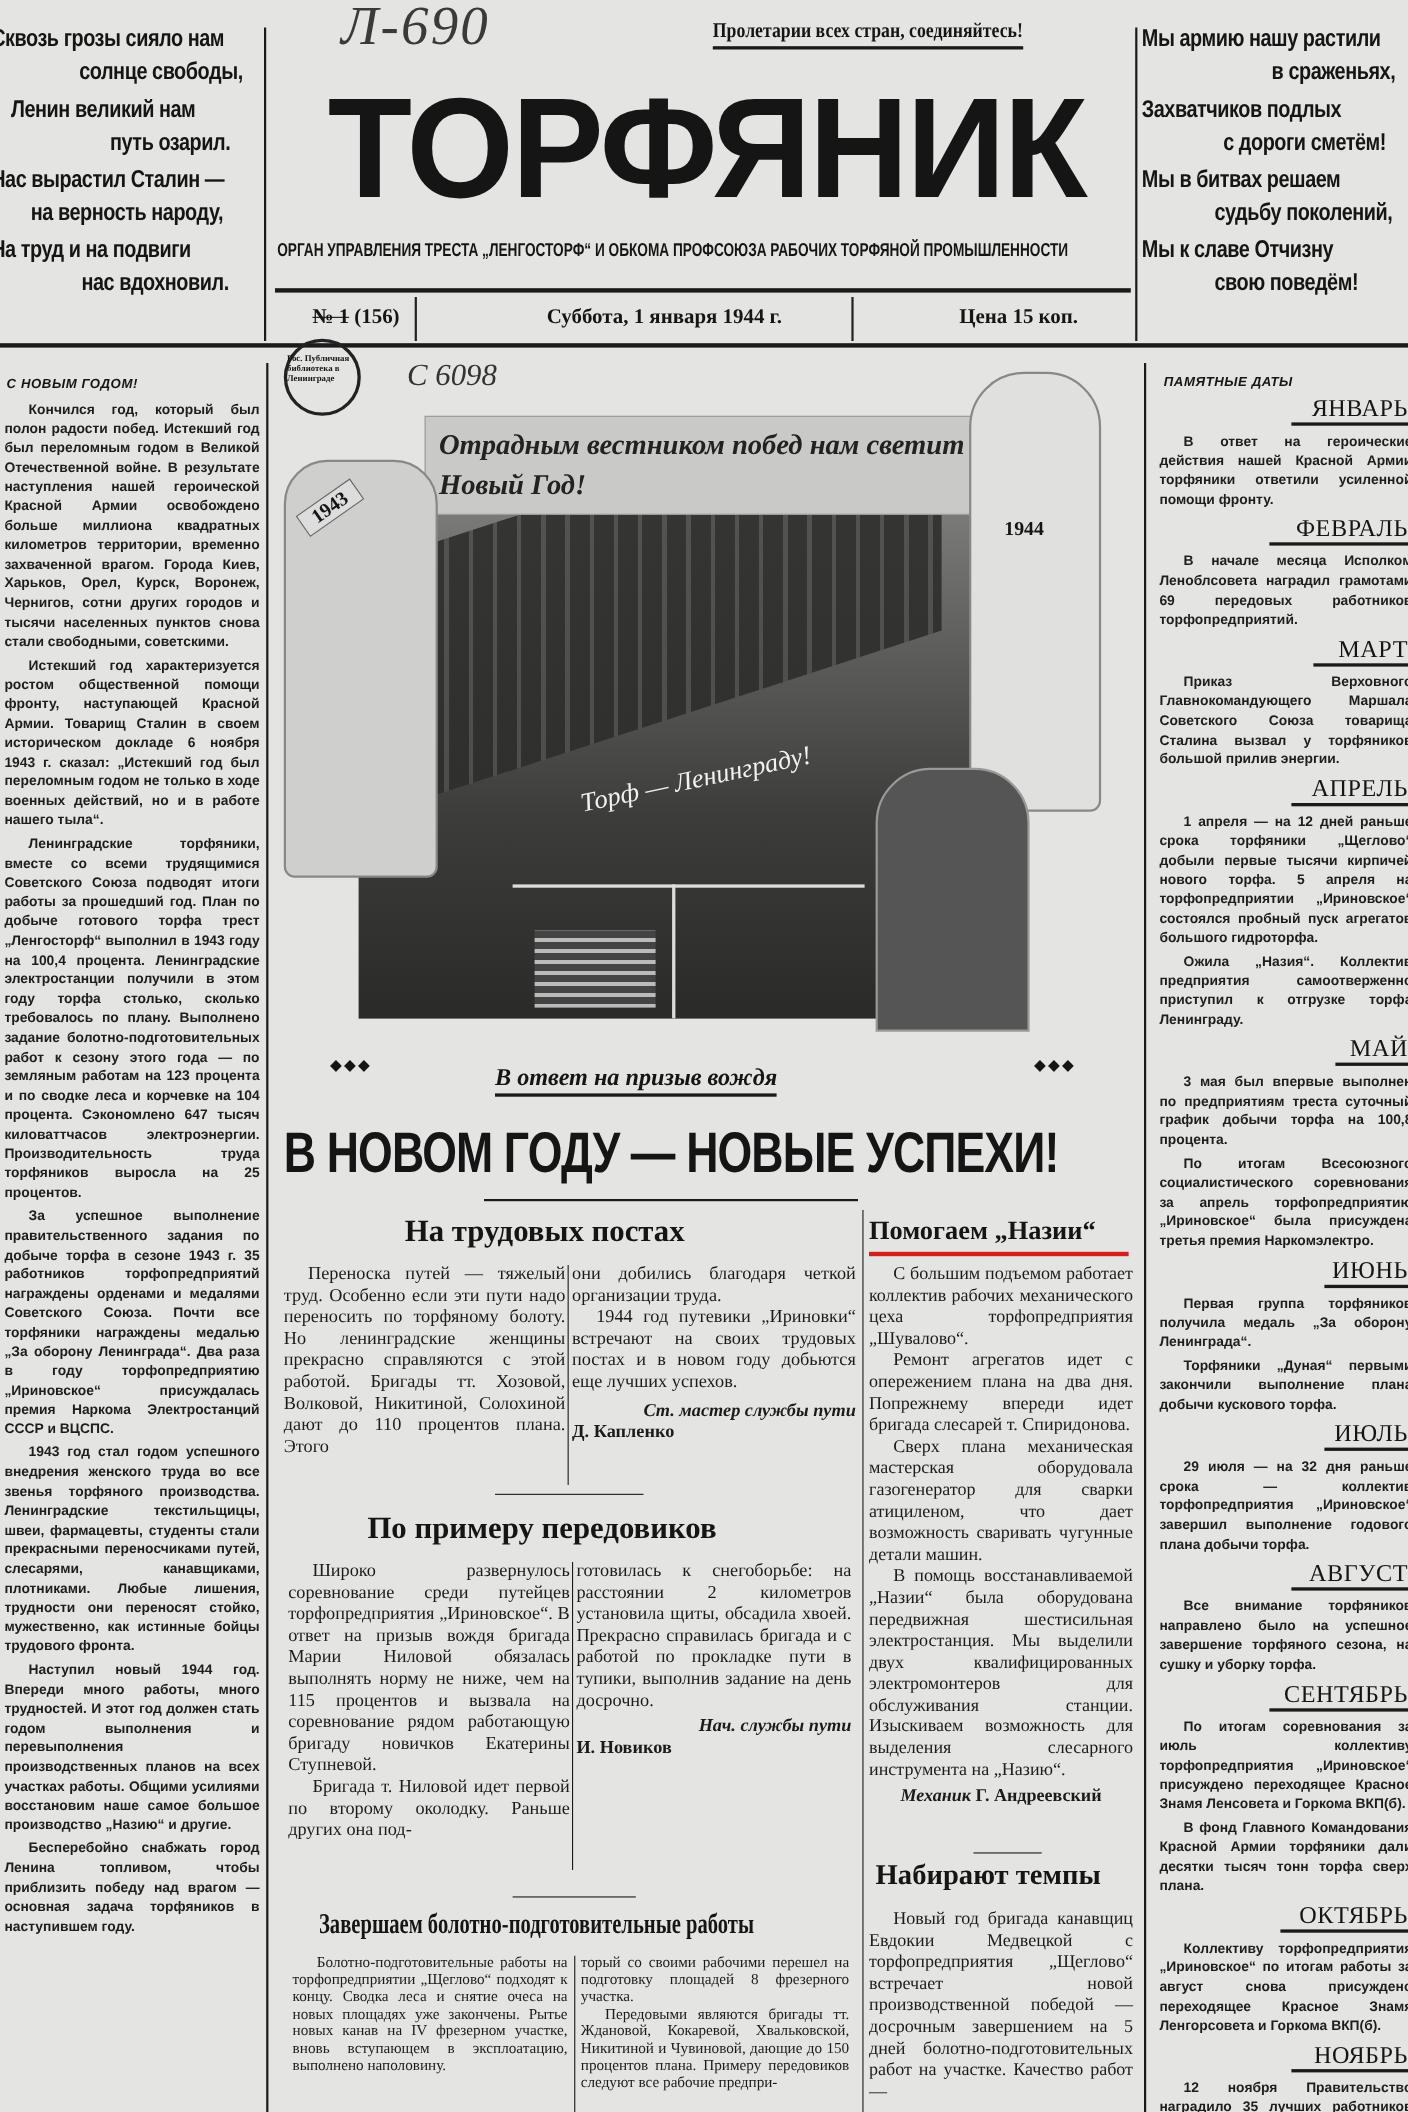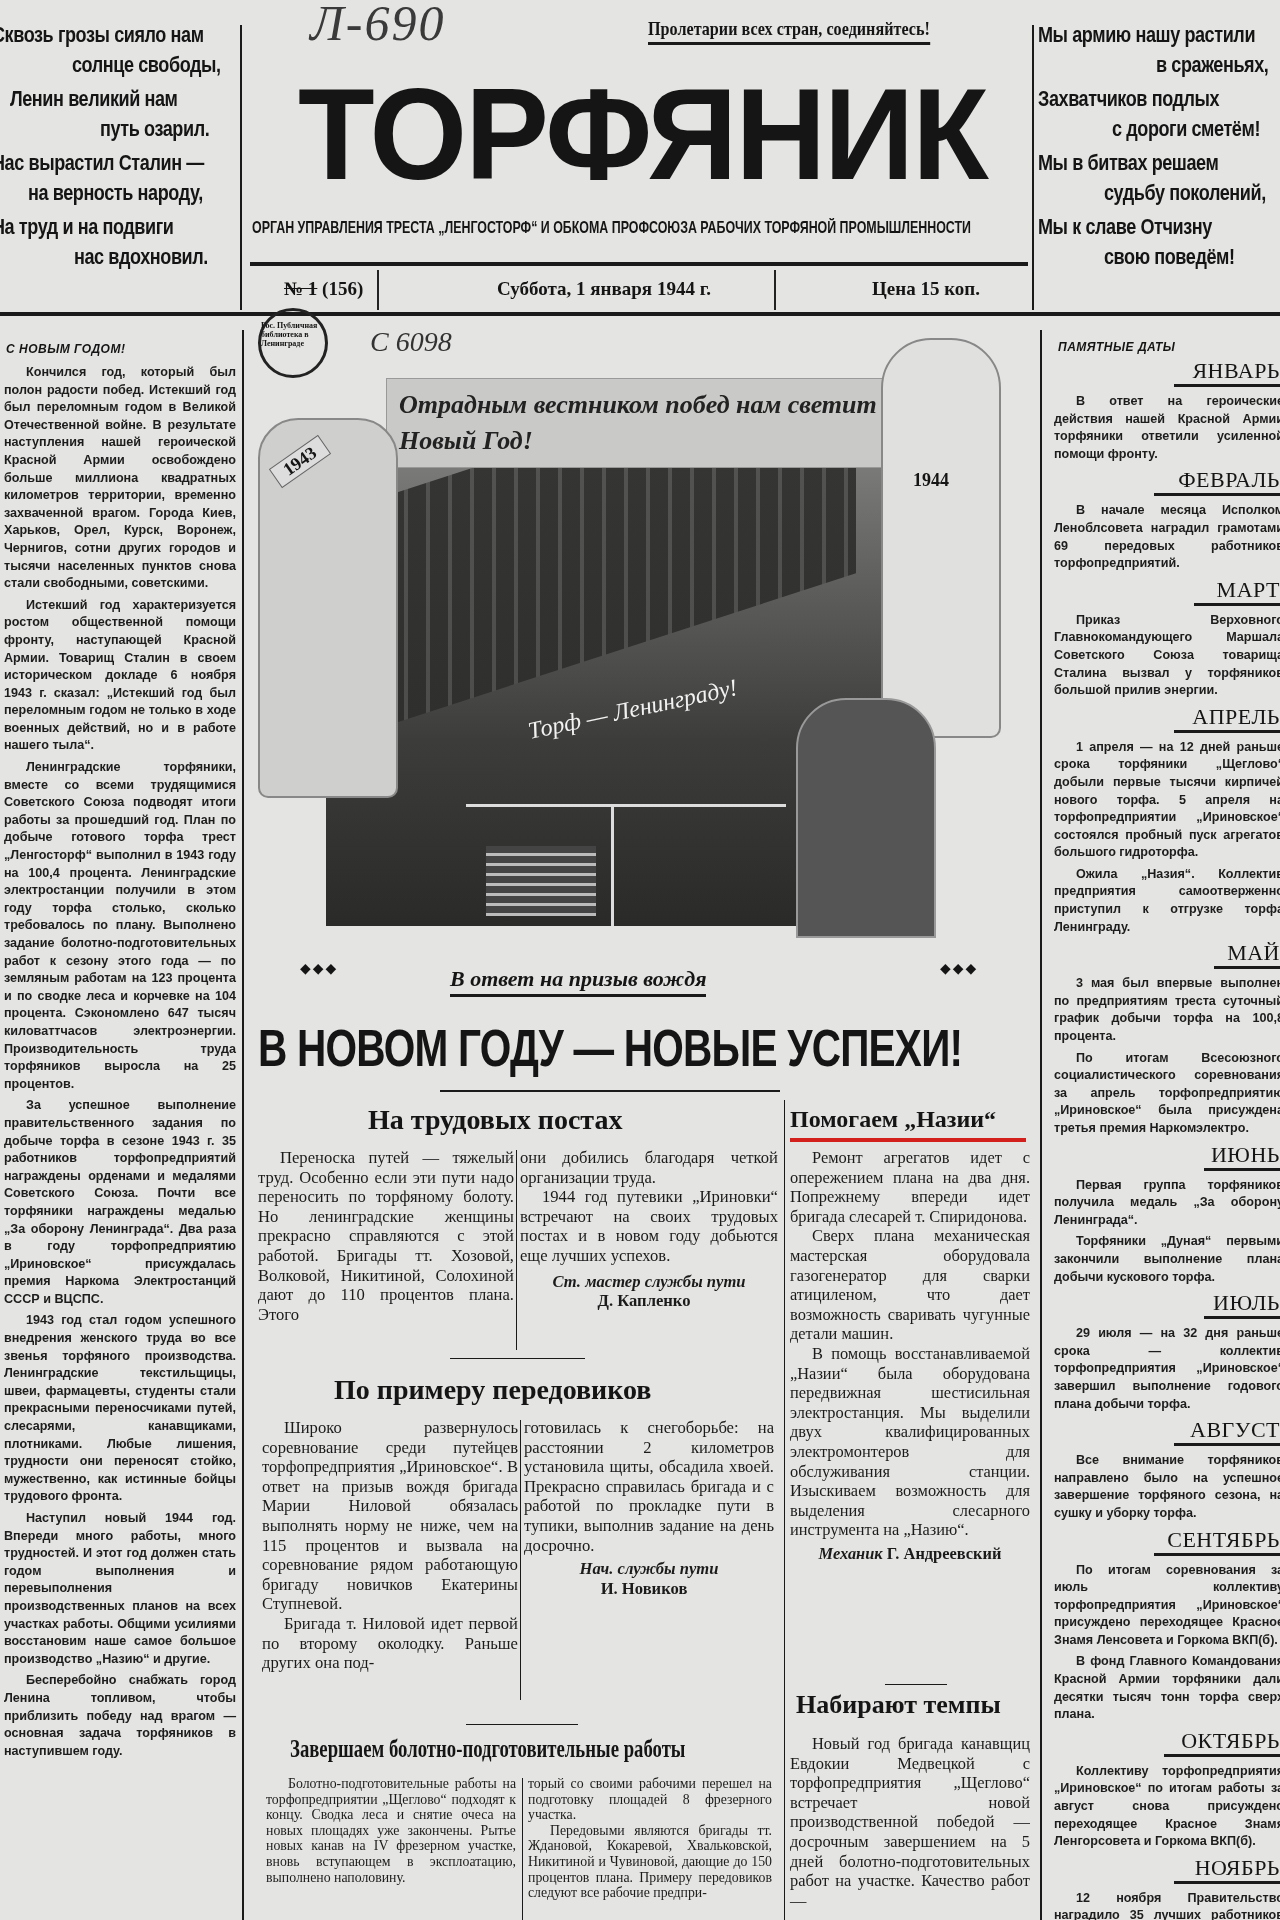--- a/index.html
+++ b/index.html
@@ -54,22 +54,22 @@
   .figure-worker { position: absolute; left: 510px; top: 320px; width: 140px; height: 240px; background: #555; border-radius: 50px 50px 0 0; border: 2px solid #999; }
 
   
   .diamonds { font-size: 14px; letter-spacing: 2px; }
   .rubric { left: 450px; top: 966px; font-family: "Liberation Serif", serif; font-style: italic; font-weight: bold; font-size: 22px; white-space: nowrap; border-bottom: 3px solid #1a1a1a; padding-bottom: 2px; }
   .headline { left: 258px; top: 1018px; font-family: "Liberation Sans", sans-serif; font-weight: bold; font-size: 52px; white-space: nowrap; transform: scaleX(0.78); transform-origin: left top; letter-spacing: -1px; }
 
   .art-title { font-family: "Liberation Serif", serif; font-weight: bold; font-size: 28px; white-space: nowrap; }
   .body { font-family: "Liberation Serif", serif; font-size: 16.6px; line-height: 19.6px; text-align: justify; color: #1b1b1b; }
   .body p { text-indent: 22px; }
-  .sig-role { font-style: italic; font-weight: bold; text-align: center; }
-  .sig-name { font-weight: bold; text-align: center; padding-right: 10px; }
+  .sig-role { font-style: italic; font-weight: bold; text-align: right; }
+  .sig-name { font-weight: bold; text-align: left; padding-right: 10px; }
 
   
   .right-col { left: 1054px; top: 340px; width: 230px; }
   .month { font-family: "Liberation Serif", serif; font-size: 22px; text-align: right; border-bottom: 3px solid #1a1a1a; margin: 2px 0 6px auto; padding-right: 4px; letter-spacing: 0.5px; }
 </style>
 </head>
 <body>
 
 <div class="poem poem-left">
   <span class="l" style="margin-left:-8px">Сквозь грозы сияло нам</span>
@@ -184,20 +184,21 @@
 <div class="abs body" style="left:528px;top:1776px;width:244px;font-size:13.8px;line-height:15.6px">
   <p style="text-indent:0">торый со своими рабочими перешел на подготовку площадей 8 фрезерного участка.</p>
   <p>Передовыми являются бригады тт. Ждановой, Кокаревой, Хвальковской, Никитиной и Чувиновой, дающие до 150 процентов плана. Примеру передовиков следуют все рабочие предпри-</p>
 </div>
 
 <div class="vline" style="left:784px;top:1100px;width:1px;height:820px;"></div>
 
 <div class="abs art-title" style="left:790px;top:1106px;font-size:24px">Помогаем „Назии“</div>
 <div class="abs" style="left:790px;top:1138px;width:236px;height:4px;background:#d4201c"></div>
 <div class="abs body" style="left:790px;top:1148px;width:240px;font-size:16.4px;line-height:19.6px">
+  <p>С большим подъемом работает коллектив рабочих механического цеха торфопредприятия „Шувалово“.</p>
   <p>Ремонт агрегатов идет с опережением плана на два дня. Попрежнему впереди идет бригада слесарей т. Спиридонова.</p>
   <p>Сверх плана механическая мастерская оборудовала газогенератор для сварки атициленом, что дает возможность сваривать чугунные детали машин.</p>
   <p>В помощь восстанавливаемой „Назии“ была оборудована передвижная шестисильная электростанция. Мы выделили двух квалифицированных электромонтеров для обслуживания станции. Изыскиваем возможность для выделения слесарного инструмента на „Назию“.</p>
   <div style="text-align:center;margin-top:4px">
     <i style="font-weight:bold">Механик</i>
     <b>Г. Андреевский</b>
   </div>
 </div>
 <div class="hline" style="left:885px;top:1684px;width:62px;height:1px;"></div>
 <div class="abs art-title" style="left:796px;top:1690px;font-size:26px">Набирают темпы</div>

